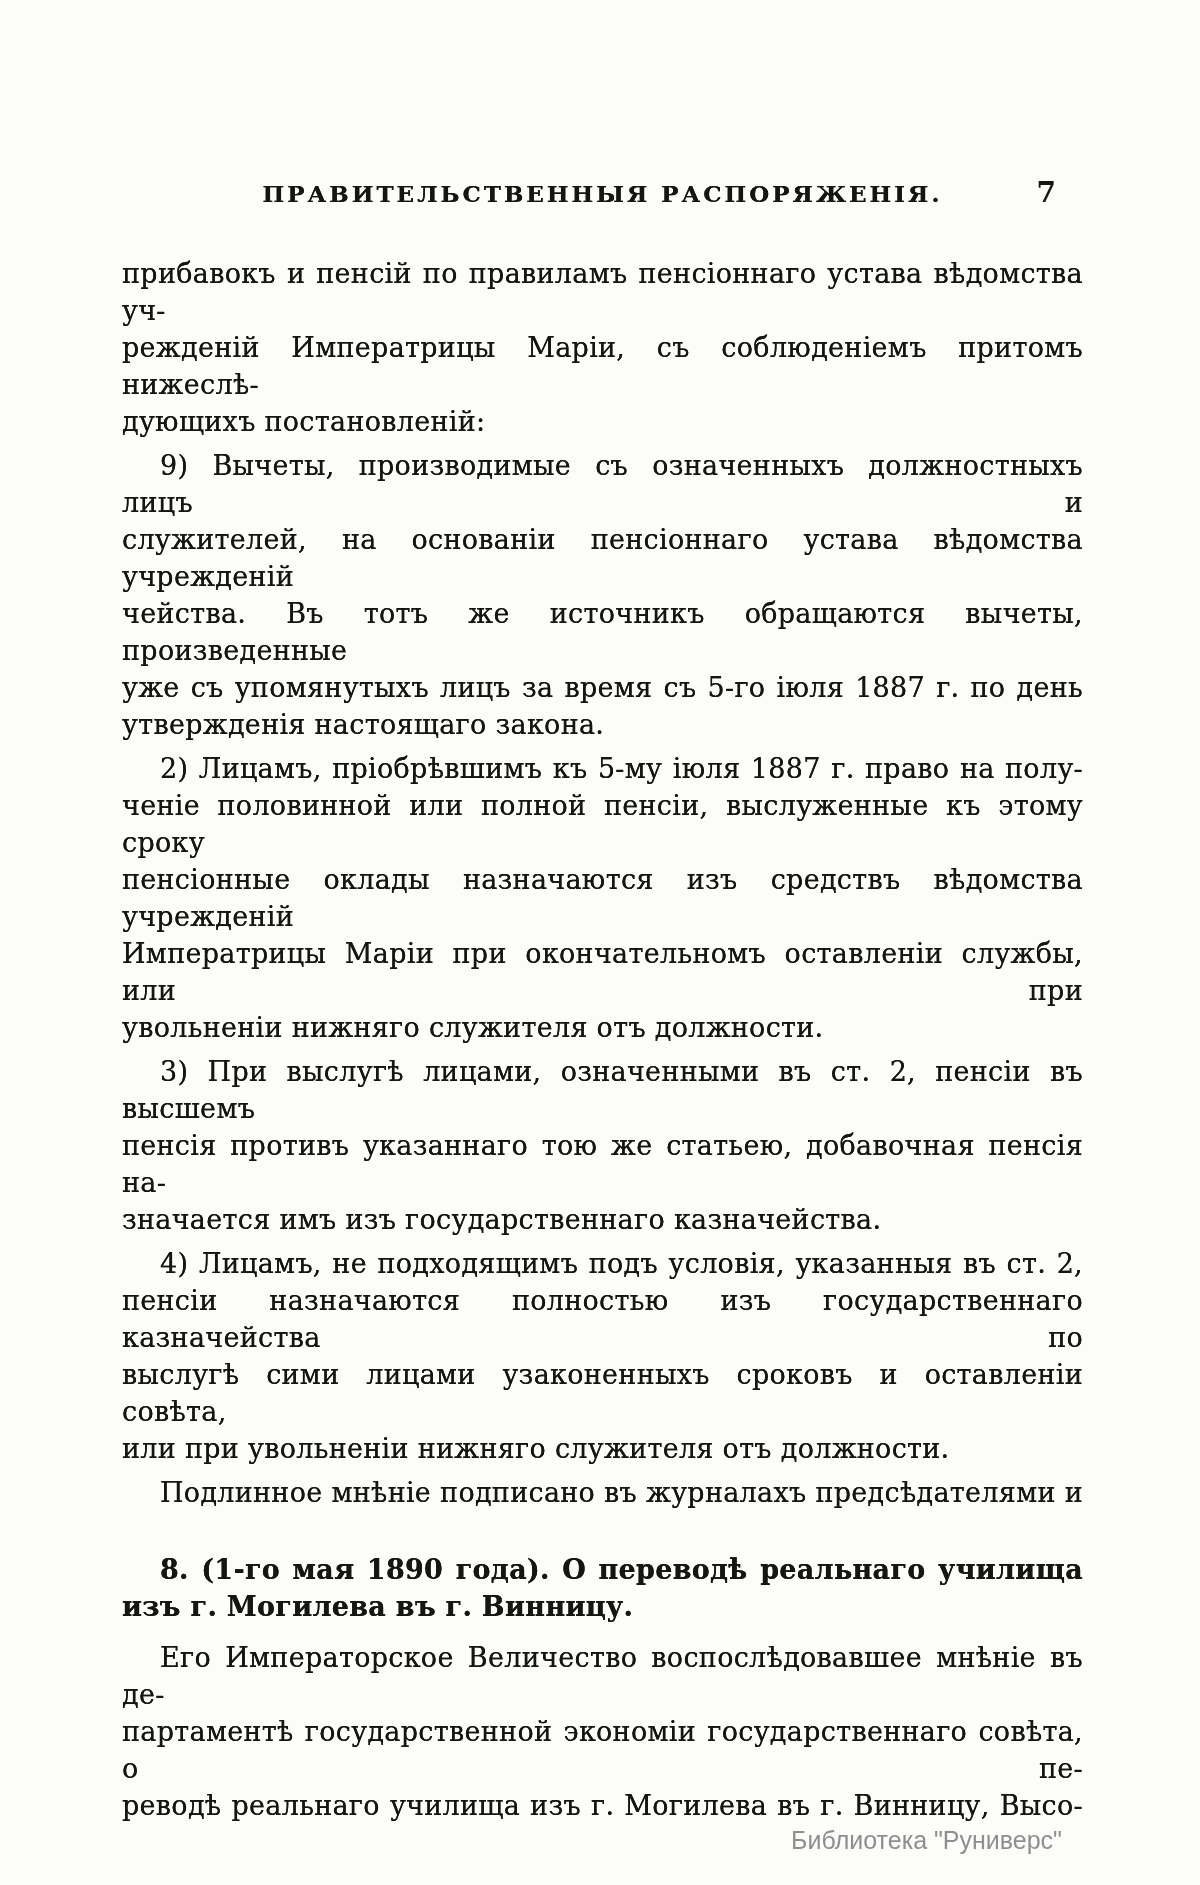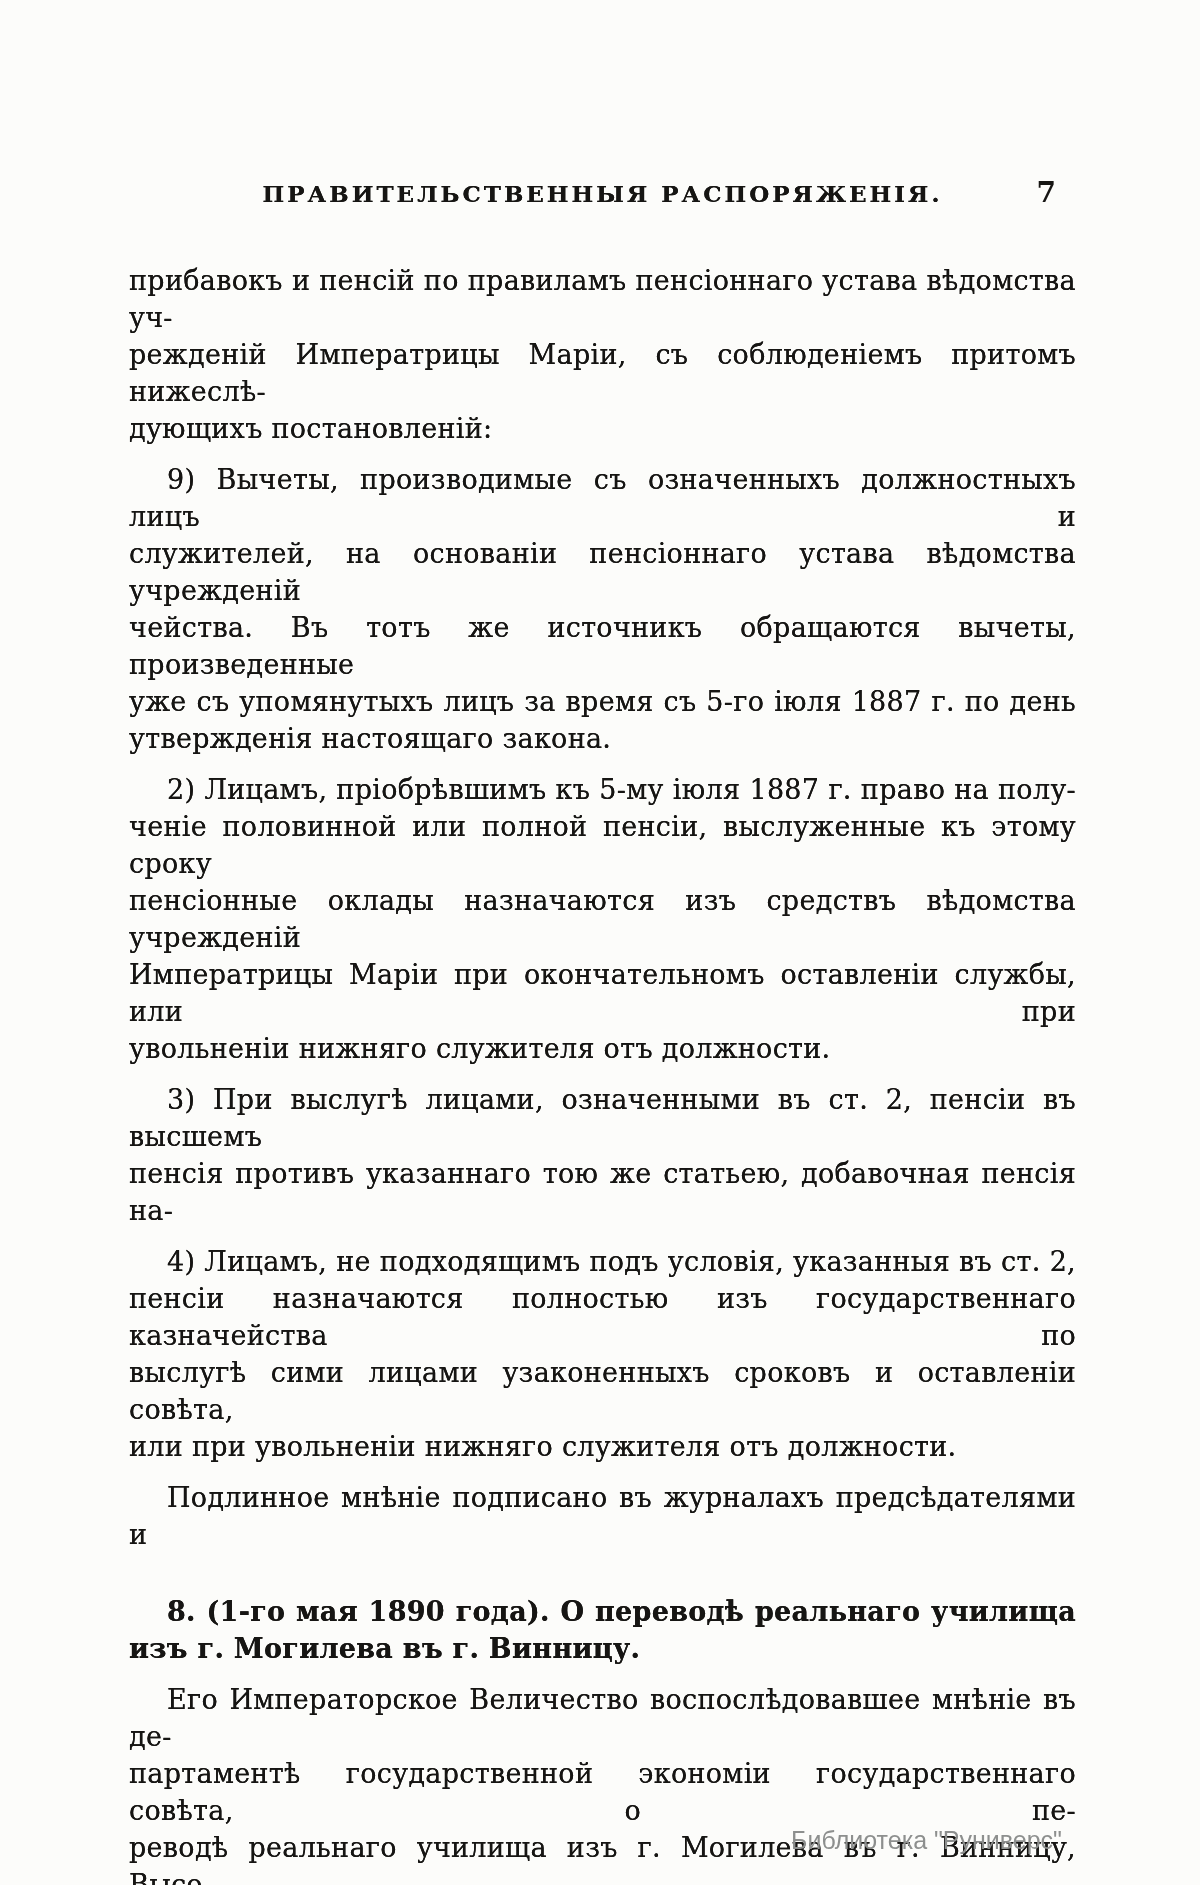--- a/index.html
+++ b/index.html
@@ -30,21 +30,21 @@
     font-weight:bold;
   }
   .doc-body {
     position:absolute;
     top:248px; left:115px; width:975px;
     font-size:27px;
     line-height:37px;
     letter-spacing:0.3px;
     text-shadow:0 0 0.45px currentColor;
   }
-  .block { margin:14px; }
+  .block { margin:7px; }
   .block.bold { font-weight:bold; }
   .line { text-align:justify; text-align-last:justify; white-space:normal; }
   .line.lastline { text-align-last:left; }
   .line.indent { text-indent:38px; }
   .block.gap-section { margin-top:40px; }
   .block.gap-small { margin-top:14px; }
   .watermark {
     position:absolute;
     right:138px; bottom:30px;
     font-family:"Liberation Sans", sans-serif;
@@ -77,20 +77,21 @@
       <div class="block">
         <div class="line indent">2) Лицамъ, пріобрѣвшимъ къ 5-му іюля 1887 г. право на полу-</div>
         <div class="line">ченіе половинной или полной пенсіи, выслуженные къ этому сроку</div>
         <div class="line">пенсіонные оклады назначаются изъ средствъ вѣдомства учрежденій</div>
         <div class="line">Императрицы Маріи при окончательномъ оставленіи службы, или при</div>
         <div class="line lastline">увольненіи нижняго служителя отъ должности.</div>
       </div>
       <div class="block">
         <div class="line indent">3) При выслугѣ лицами, означенными въ ст. 2, пенсіи въ высшемъ</div>
         <div class="line">пенсія противъ указаннаго тою же статьею, добавочная пенсія на-</div>
+        <div class="line lastline">значается имъ изъ государственнаго казначейства.</div>
       </div>
       <div class="block">
         <div class="line indent">4) Лицамъ, не подходящимъ подъ условія, указанныя въ ст. 2,</div>
         <div class="line">пенсіи назначаются полностью изъ государственнаго казначейства по</div>
         <div class="line">выслугѣ сими лицами узаконенныхъ сроковъ и оставленіи совѣта,</div>
         <div class="line lastline">или при увольненіи нижняго служителя отъ должности.</div>
       </div>
       <div class="block">
         <div class="line indent">Подлинное мнѣніе подписано въ журналахъ предсѣдателями и</div>
       </div>

